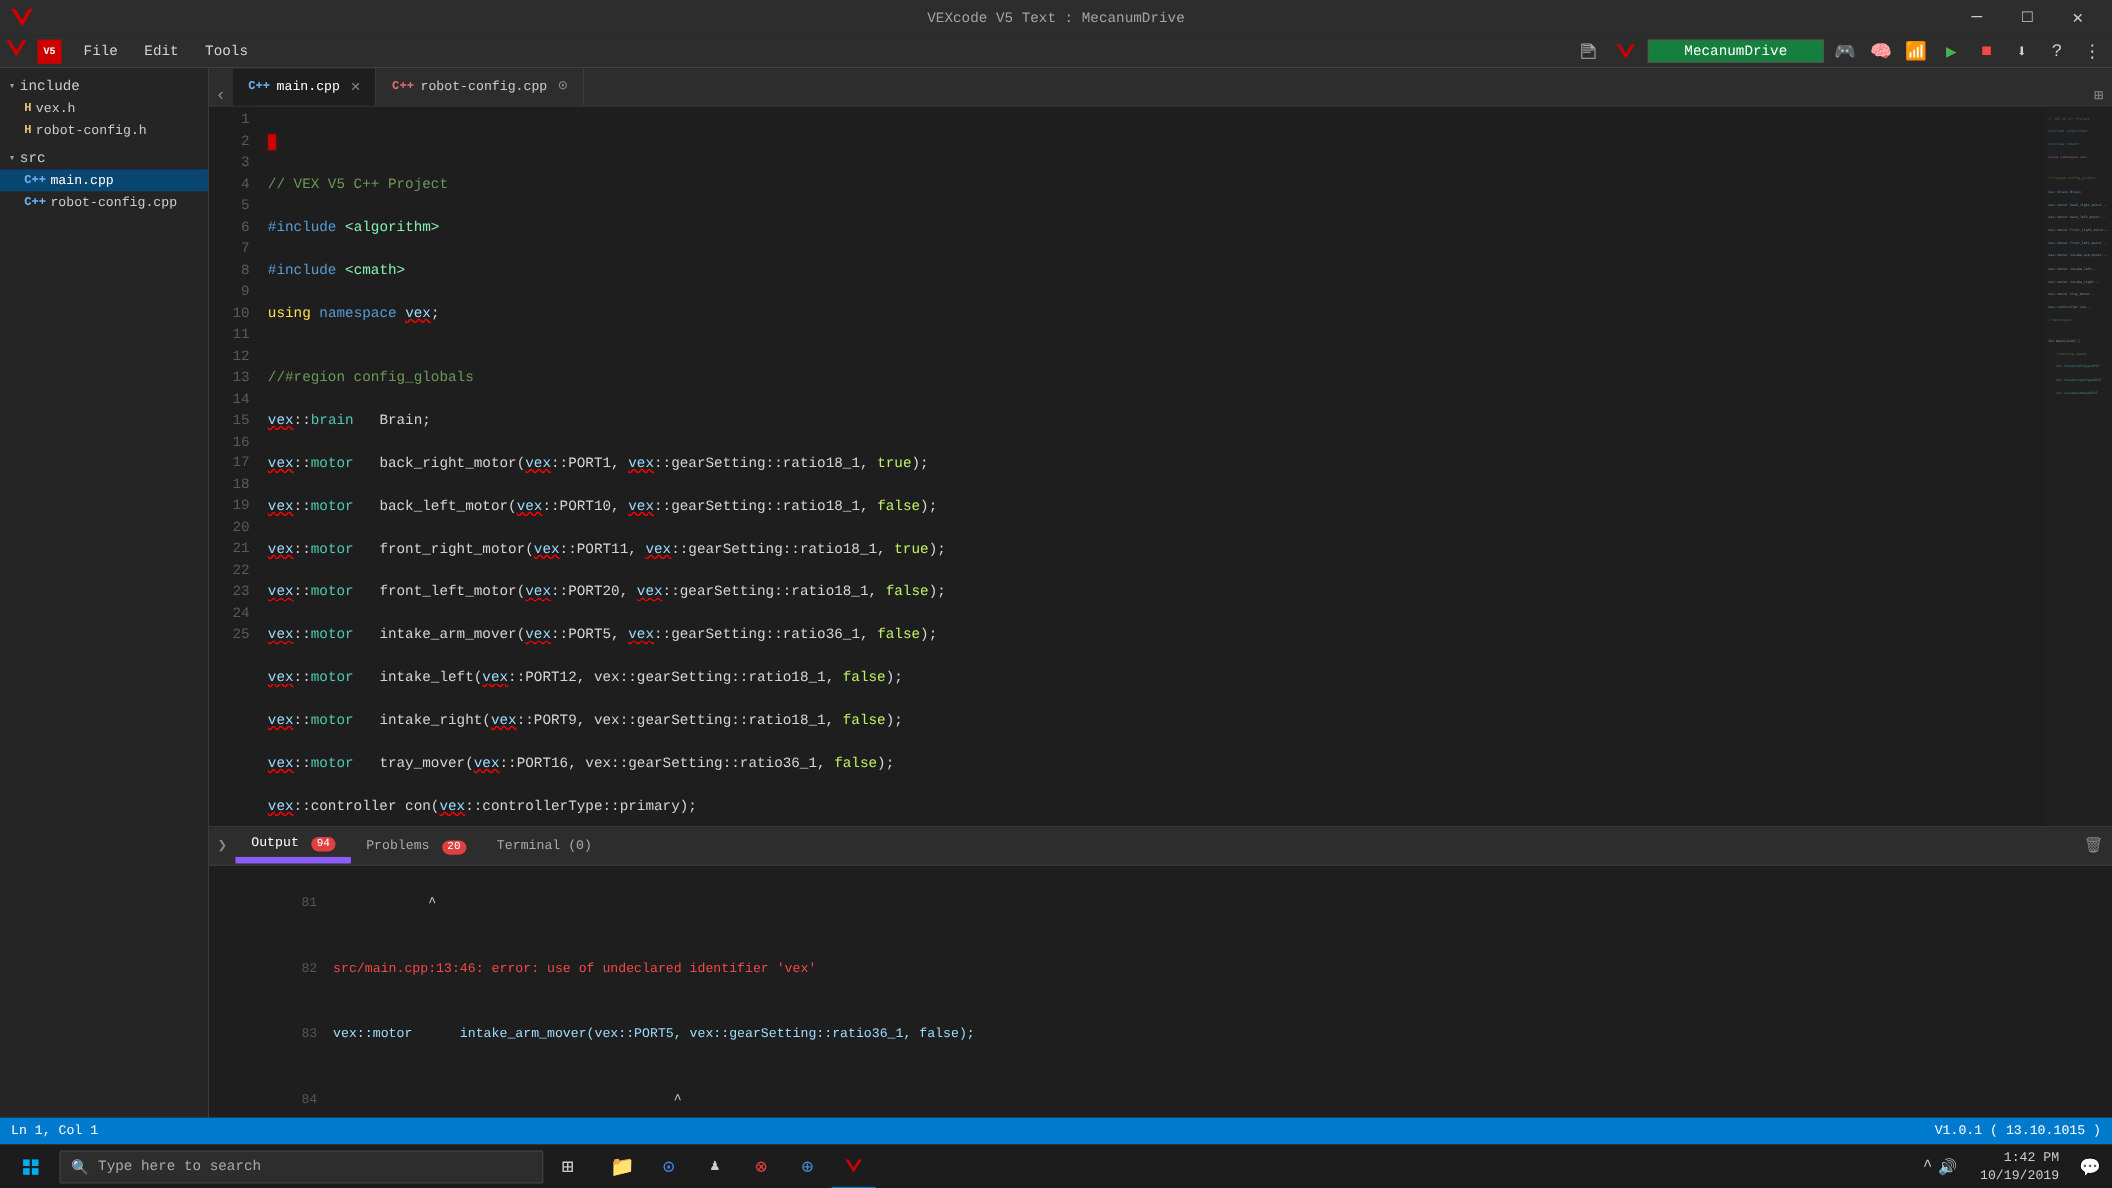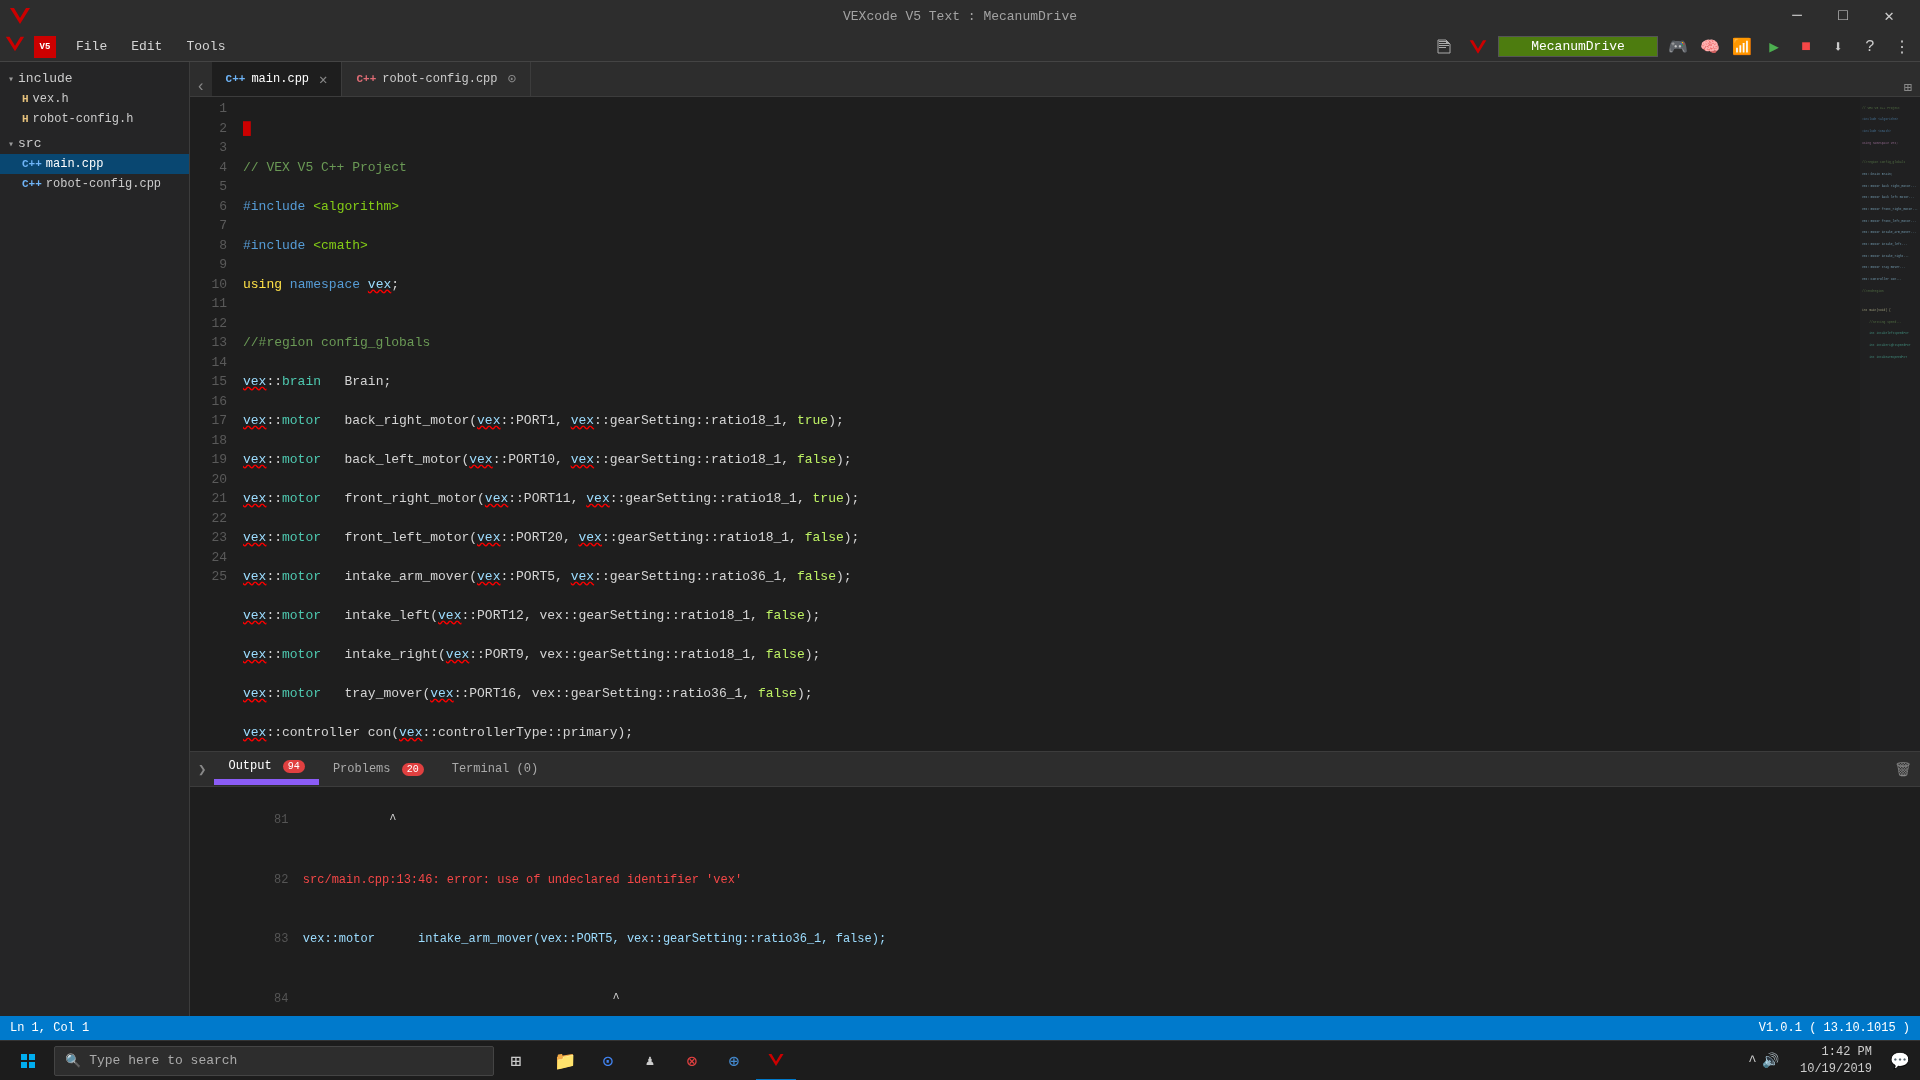--- a/index.html
+++ b/index.html
@@ -81,21 +81,21 @@
       height: 28px;
       display: flex;
       align-items: center;
       justify-content: center;
       cursor: pointer;
       color: #cccccc;
       font-size: 16px;
       border-radius: 3px;
     }
     .project-name-box {
-      background: #4d7c0f;
+      background: #15803d;
       border: 1px solid #555;
       padding: 2px 16px;
       font-size: 13px;
       color: #ffffff;
       min-width: 160px;
       text-align: center;
     }
     .toolbar-right {
       display: flex;
       gap: 4px;
@@ -251,21 +251,21 @@
       font-size: 2px;
       line-height: 1.2;
       padding: 2px;
       white-space: pre;
     }
 
     
     .kw { color: #569cd6; }
     .kw2 { color: #fde047; }
     .type { color: #4ec9b0; }
-    .str { color: #84cc16; }
+    .str { color: #86efac; }
     .cmt { color: #6a9955; }
     .prep { color: #569cd6; }
     .vex { color: #9cdcfe; text-decoration: underline wavy red; }
     .region { color: #6a9955; }
     .bool-val { color: #bef264; }
     .err-underline { text-decoration: underline wavy red; }
 
     
     #bottom-panel {
       height: 265px;

